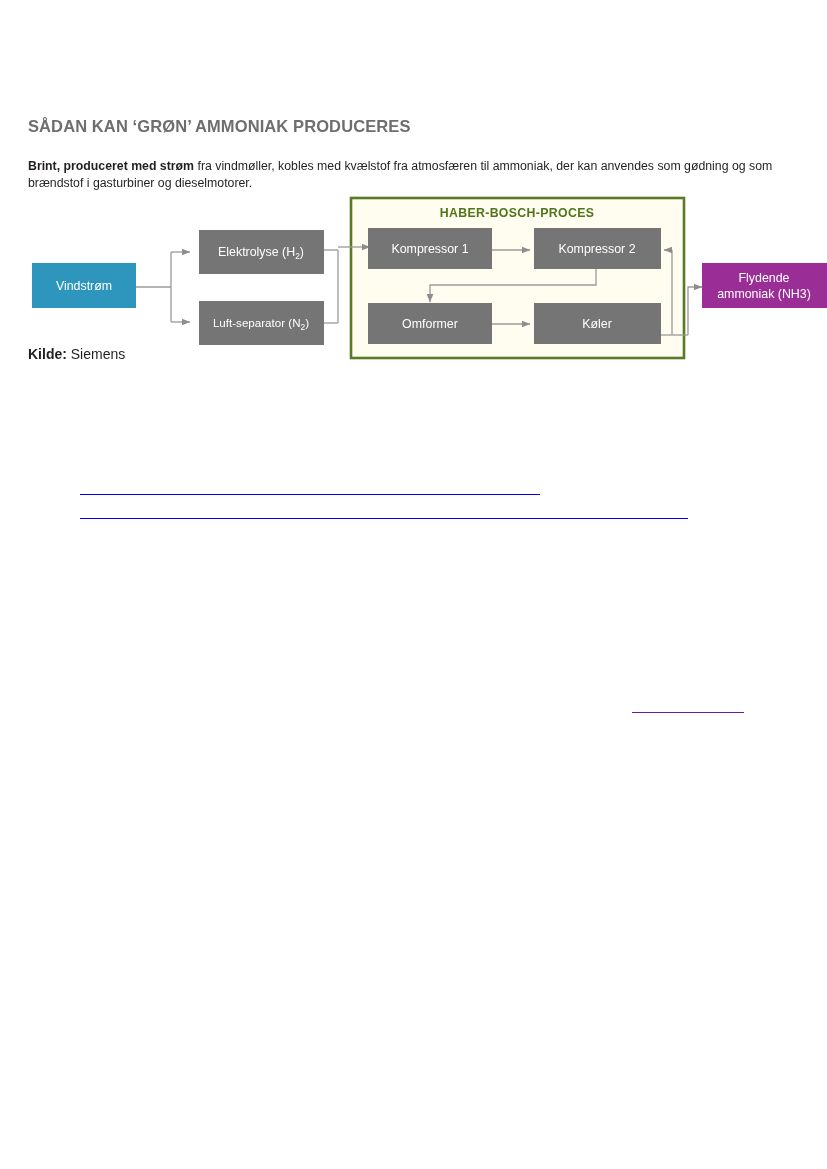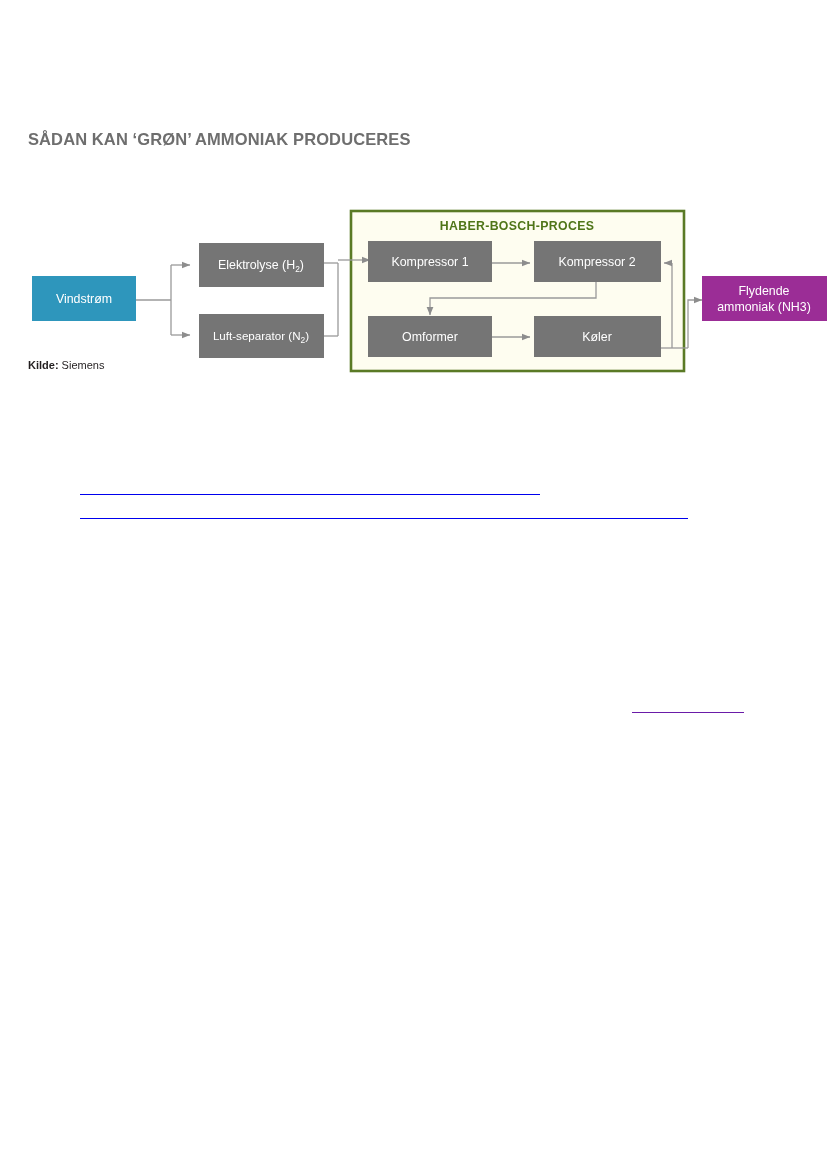--- a/index.html
+++ b/index.html
@@ -13,21 +13,21 @@
     position: relative;
     font-family: "Liberation Sans", sans-serif;
     -webkit-font-smoothing: antialiased;
     overflow: hidden;
   }
 
   
   #infographic {
     position: absolute;
     left: 0;
-    top: 13px;
+    top: 0;
     width: 827px;
     height: 400px;
   }
 
   #headline {
     position: absolute;
     left: 28px;
     top: 117px;
     font-size: 16.5px;
     font-weight: bold;
@@ -46,21 +46,21 @@
     color: #231f20;
   }
   #deck .lead {
     font-weight: bold;
   }
 
   #source {
     position: absolute;
     left: 28px;
     top: 346px;
-    font-size: 11px;
+    font-size: 14px;
     color: #231f20;
   }
   #source .src-label {
     font-weight: bold;
   }
 
   
   #diagram {
     position: absolute;
     left: 0;
@@ -101,20 +101,21 @@
     border-top-color: #6a1ba8;
   }
 </style>
 </head>
 <body>
 
 <div id="infographic">
 
   <div id="headline">SÅDAN KAN ‘GRØN’ AMMONIAK PRODUCERES</div>
 
+  <p id="deck"><span class="lead">Brint, produceret med strøm</span><span> fra vindmøller, kobles med kvælstof fra atmosfæren til ammoniak, der kan anvendes som gødning og som brændstof i gasturbiner og dieselmotorer.</span></p>
 
   <div id="diagram">
     <svg width="827" height="185" viewBox="0 0 827 185" xmlns="http://www.w3.org/2000/svg">
       <defs>
         <marker id="arrowGray" markerWidth="7" markerHeight="7" refX="6.2" refY="3" orient="auto">
           <path d="M0,0.4 L6.4,3 L0,5.6 z" fill="#8d8d8d"></path>
         </marker>
       </defs>
 
       <g>

